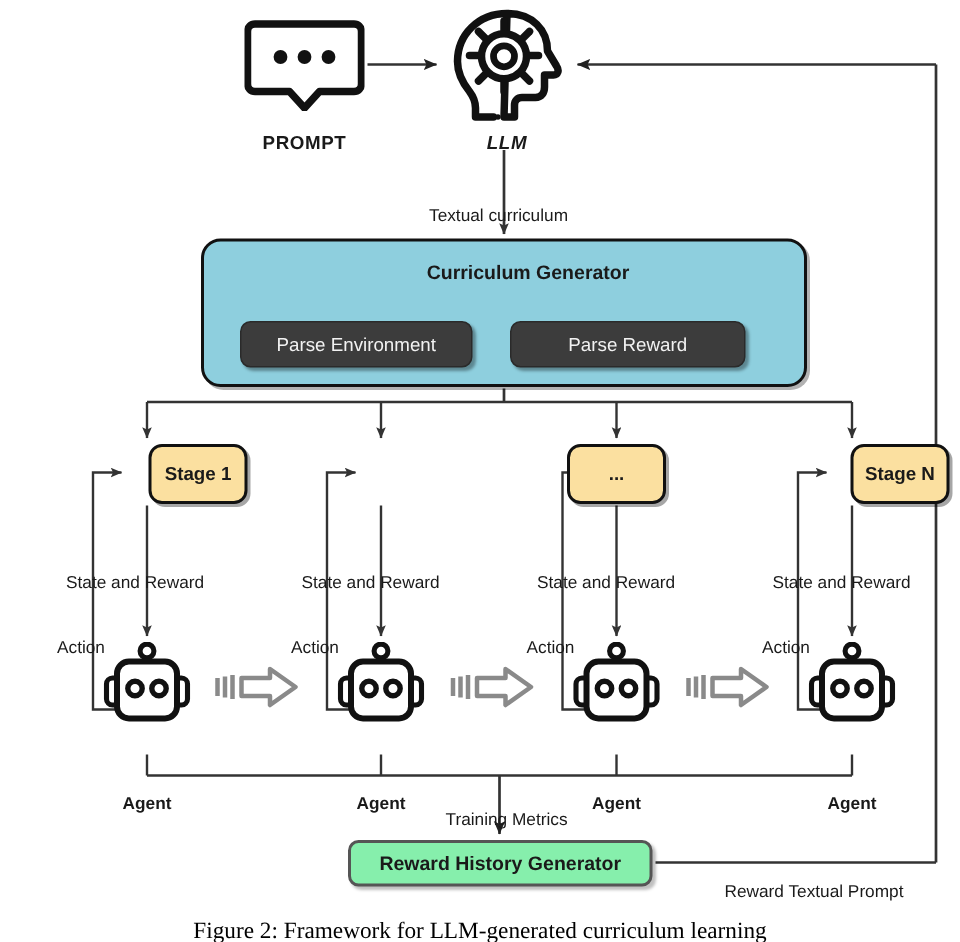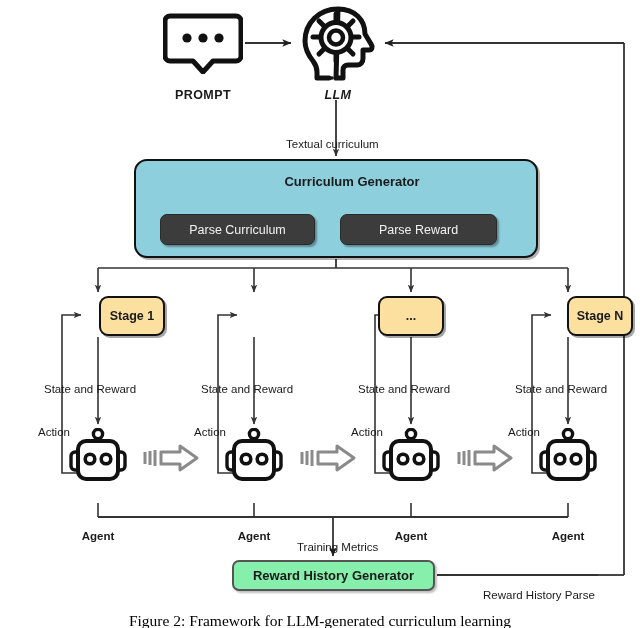--- a/index.html
+++ b/index.html
@@ -149,21 +149,21 @@
     <circle cx="37" cy="31.5" r="15" fill="#fff" stroke="#111" stroke-width="5"></circle>
     <circle cx="37" cy="31.5" r="7" fill="#fff" stroke="#111" stroke-width="4.5"></circle>
 
     <circle cx="33" cy="72" r="1.8" fill="#111"></circle>
   </svg>
   <div id="llm-label" class="abs">LLM</div>
   <div id="textual-curriculum" class="lbl">Textual curriculum</div>
 
   <div id="curriculum-generator" class="abs"></div>
   <div id="curriculum-title" class="abs">Curriculum Generator</div>
-  <div id="parse-environment" class="parse-btn">Parse Curriculum</div>
+  <div id="parse-environment" class="parse-btn">Parse Environment</div>
   <div id="parse-reward" class="parse-btn">Parse Reward</div>
 
   <div id="stage-1" class="stage-box">Stage 1</div>
   <div id="stage-3" class="stage-box">...</div>
   <div id="stage-4" class="stage-box">Stage N</div>
 
   <div class="lbl" style="left:44px;top:363px">State and Reward</div>
   <div class="lbl" style="left:201px;top:363px">State and Reward</div>
   <div class="lbl" style="left:358px;top:363px">State and Reward</div>
   <div class="lbl" style="left:515px;top:363px">State and Reward</div>
@@ -237,17 +237,17 @@
     <g stroke="#8a8a8a" stroke-width="3">
       <line x1="2" y1="9" x2="2" y2="21"></line>
       <line x1="7" y1="8" x2="7" y2="22"></line>
       <line x1="12" y1="7" x2="12" y2="23"></line>
     </g>
     <path d="M18,9 L37,9 L37,3 L54,15 L37,27 L37,21 L18,21 Z" fill="#fff" stroke="#8a8a8a" stroke-width="3" stroke-linejoin="round"></path>
   </svg>
 
   <div id="training-metrics" class="abs lbl" style="left:297px;top:521px">Training Metrics</div>
   <div id="reward-history-generator" class="abs">Reward History Generator</div>
-  <div id="reward-history-prompt" class="abs lbl" style="left:483px;top:569px">Reward History Parse</div>
+  <div id="reward-history-prompt" class="abs lbl" style="left:483px;top:569px">Reward Textual Prompt</div>
 
   <div id="caption">Figure 2: Framework for LLM-generated curriculum learning</div>
 
 </div>
 
 </body></html>

